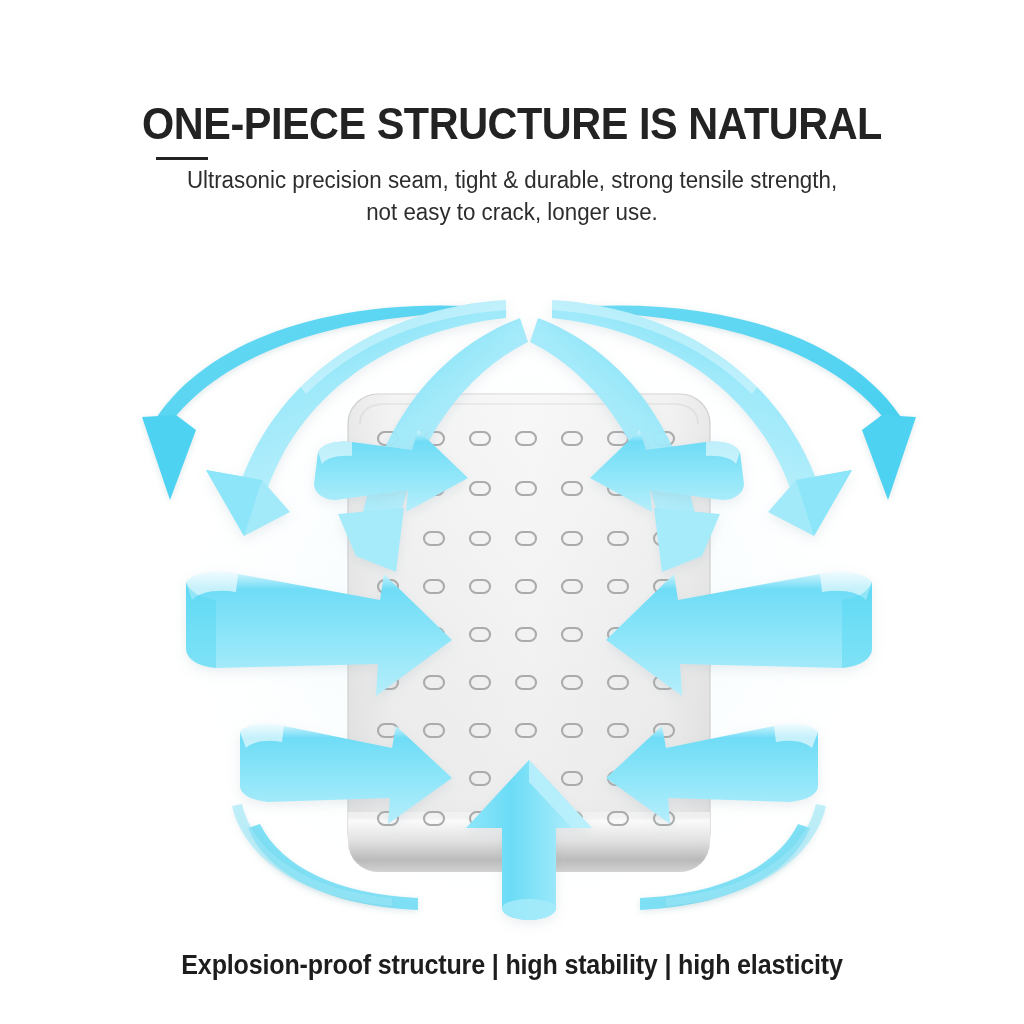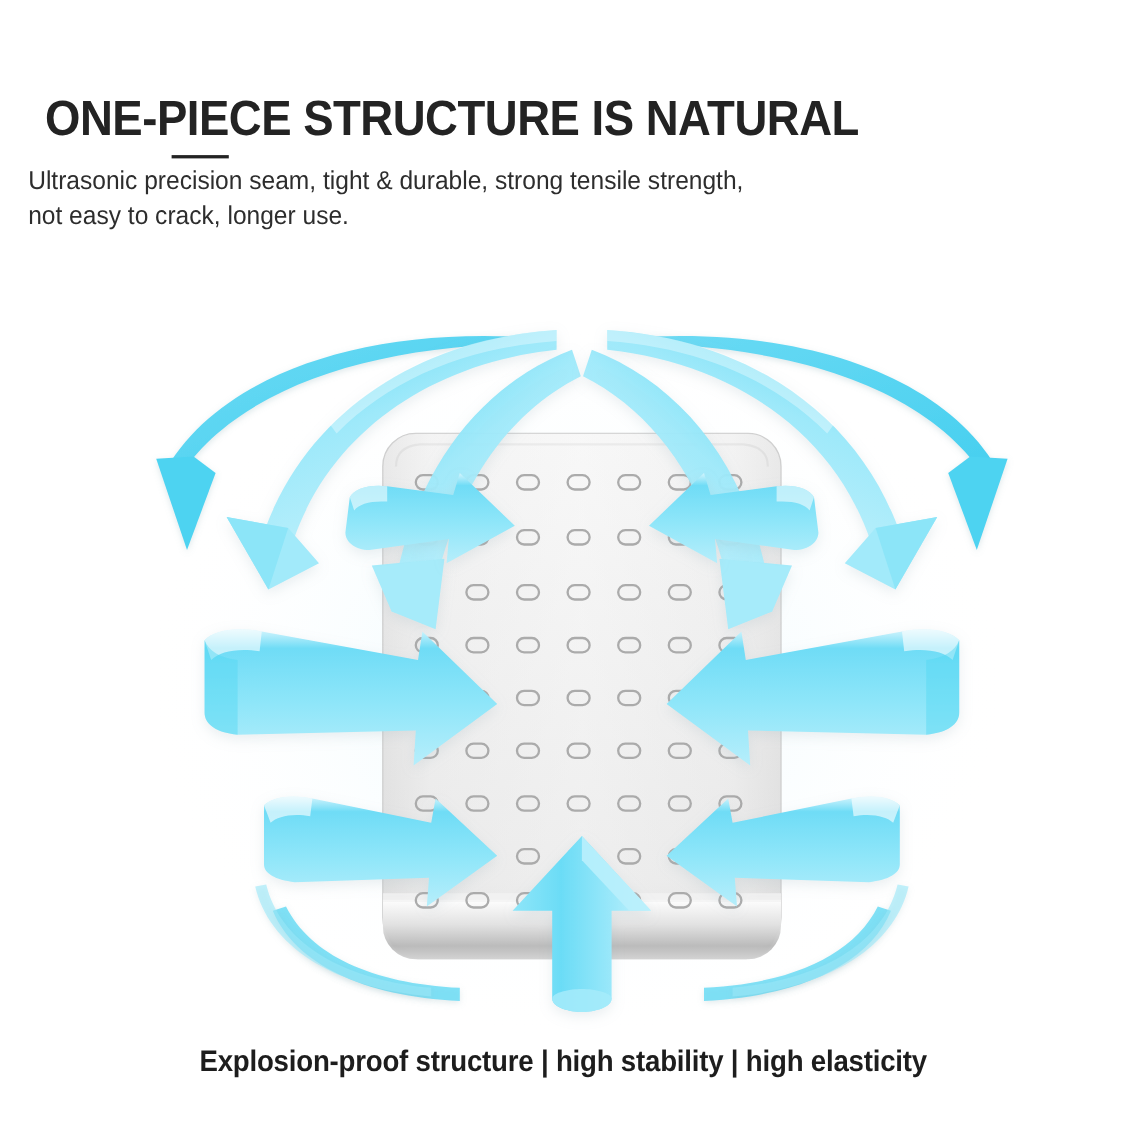--- a/index.html
+++ b/index.html
@@ -18,23 +18,24 @@
   .poster {
     position: relative;
     width: 1024px;
     height: 1024px;
     background: #ffffff;
   }
 
   
   .header {
     position: absolute;
-    top: 84px;
+    top: 100px;
     left: 0;
     width: 1024px;
+    text-align: center;
   }
   .title {
     font-family: "Liberation Sans Narrow", "Liberation Sans", sans-serif;
     font-size: 45px;
     font-weight: 700;
     letter-spacing: -0.5px;
     color: #232323;
     line-height: 1.05;
     transform: scaleX(0.92);
     transform-origin: center;

